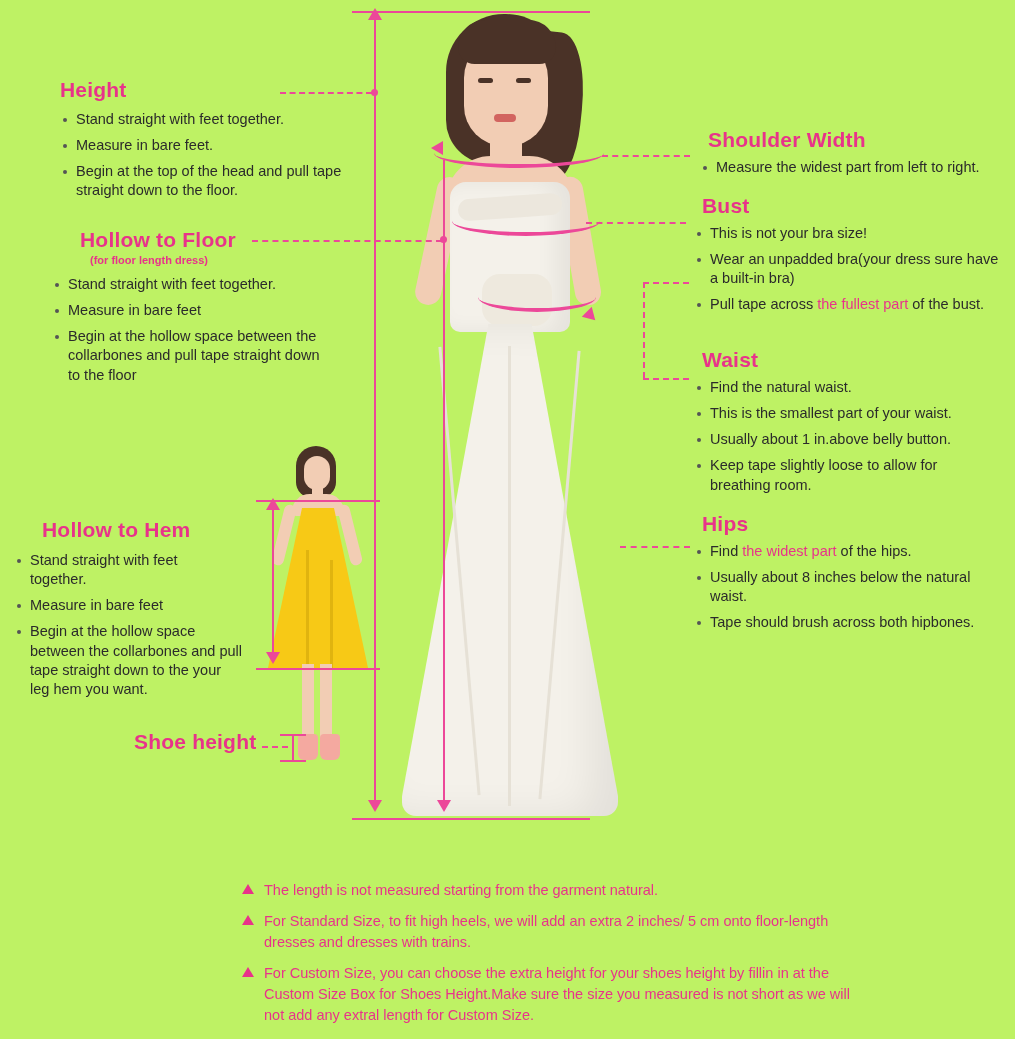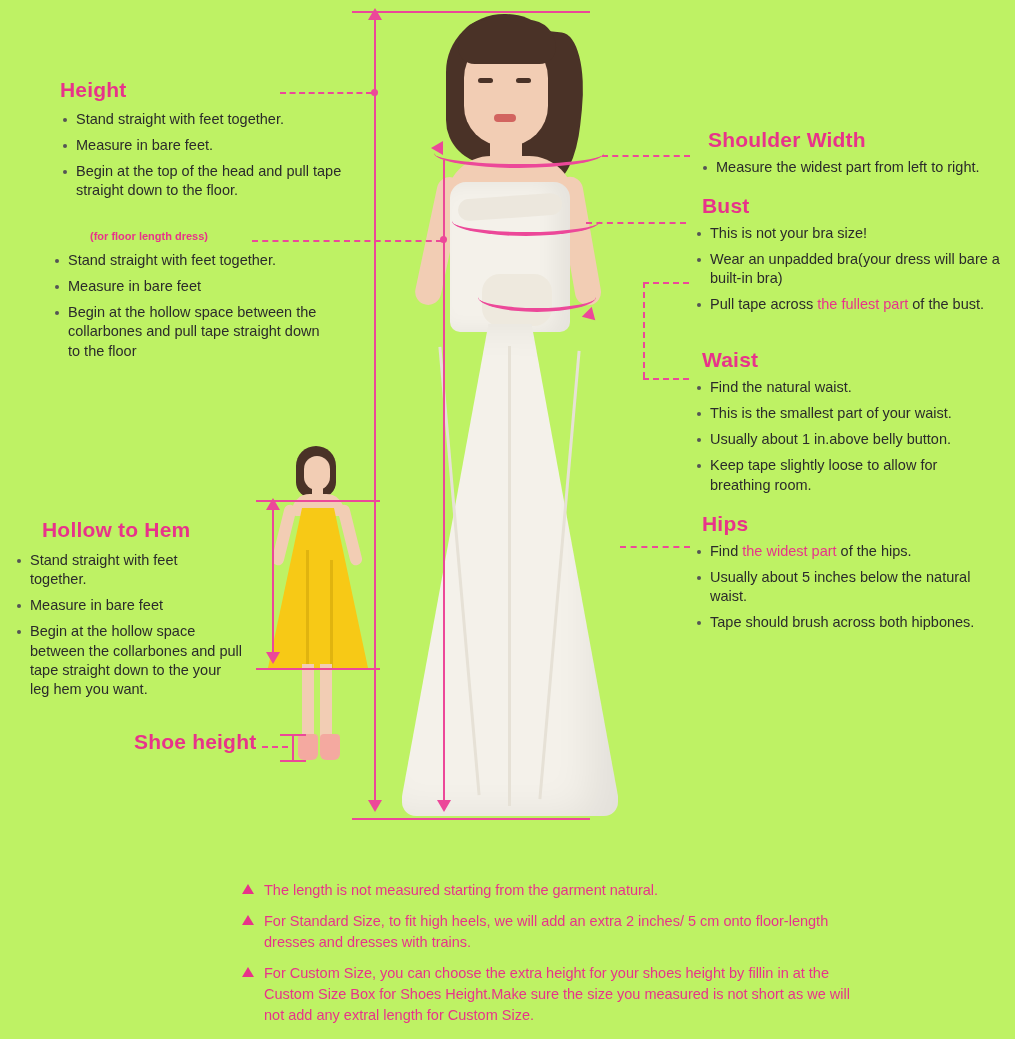--- a/index.html
+++ b/index.html
@@ -246,20 +246,21 @@
   <div class="abs" style="left:60px;top:78px;width:300px;">
     <div class="heading">Height</div>
     <ul class="blist" style="margin-top:8px;">
       <li>Stand straight with feet together.</li>
       <li>Measure in bare feet.</li>
       <li>Begin at the top of the head and pull tape straight down to the floor.</li>
     </ul>
   </div>
 
   <div class="abs" style="left:48px;top:228px;width:300px;">
+    <div class="heading" style="margin-left:32px;">Hollow to Floor</div>
     <div class="subheading" style="margin-left:42px;margin-top:2px;">(for floor length dress)</div>
     <ul class="blist" style="margin-top:9px;margin-left:4px;">
       <li>Stand straight with feet together.</li>
       <li>Measure in bare feet</li>
       <li style="width:262px;">Begin at the hollow space between the collarbones and pull tape straight down to the floor</li>
     </ul>
   </div>
 
   <div class="abs" style="left:14px;top:518px;width:250px;">
     <div class="heading" style="margin-left:28px;">Hollow to Hem</div>
@@ -278,21 +279,21 @@
     <div class="heading" style="margin-left:8px;">Shoulder Width</div>
     <ul class="blist" style="margin-top:6px;">
       <li>Measure the widest part from left to right.</li>
     </ul>
   </div>
 
   <div class="abs" style="left:694px;top:194px;width:318px;">
     <div class="heading" style="margin-left:8px;">Bust</div>
     <ul class="blist" style="margin-top:6px;">
       <li>This is not your bra size!</li>
-      <li style="width:290px;">Wear an unpadded bra(your dress will bare a built-in bra)</li>
+      <li style="width:290px;">Wear an unpadded bra(your dress sure have a built-in bra)</li>
       <li>
         <span>Pull tape across </span><span class="hl">the fullest part</span><span> of the bust.</span>
       </li>
     </ul>
   </div>
 
   <div class="abs" style="left:694px;top:348px;width:318px;">
     <div class="heading" style="margin-left:8px;">Waist</div>
     <ul class="blist" style="margin-top:6px;">
       <li>Find the natural waist.</li>
@@ -301,21 +302,21 @@
       <li style="width:270px;">Keep tape slightly loose to allow for breathing room.</li>
     </ul>
   </div>
 
   <div class="abs" style="left:694px;top:512px;width:318px;">
     <div class="heading" style="margin-left:8px;">Hips</div>
     <ul class="blist" style="margin-top:6px;">
       <li>
         <span>Find </span><span class="hl">the widest part</span><span> of the hips.</span>
       </li>
-      <li style="width:300px;">Usually about 5 inches below the natural waist.</li>
+      <li style="width:300px;">Usually about 8 inches below the natural waist.</li>
       <li>Tape should brush across both hipbones.</li>
     </ul>
   </div>
 
   <div class="abs" style="left:242px;top:880px;width:620px;">
     <div class="note">
       <span class="tri"></span>
       <span>The length is not measured starting from the garment natural.</span>
     </div>
     <div class="note">

